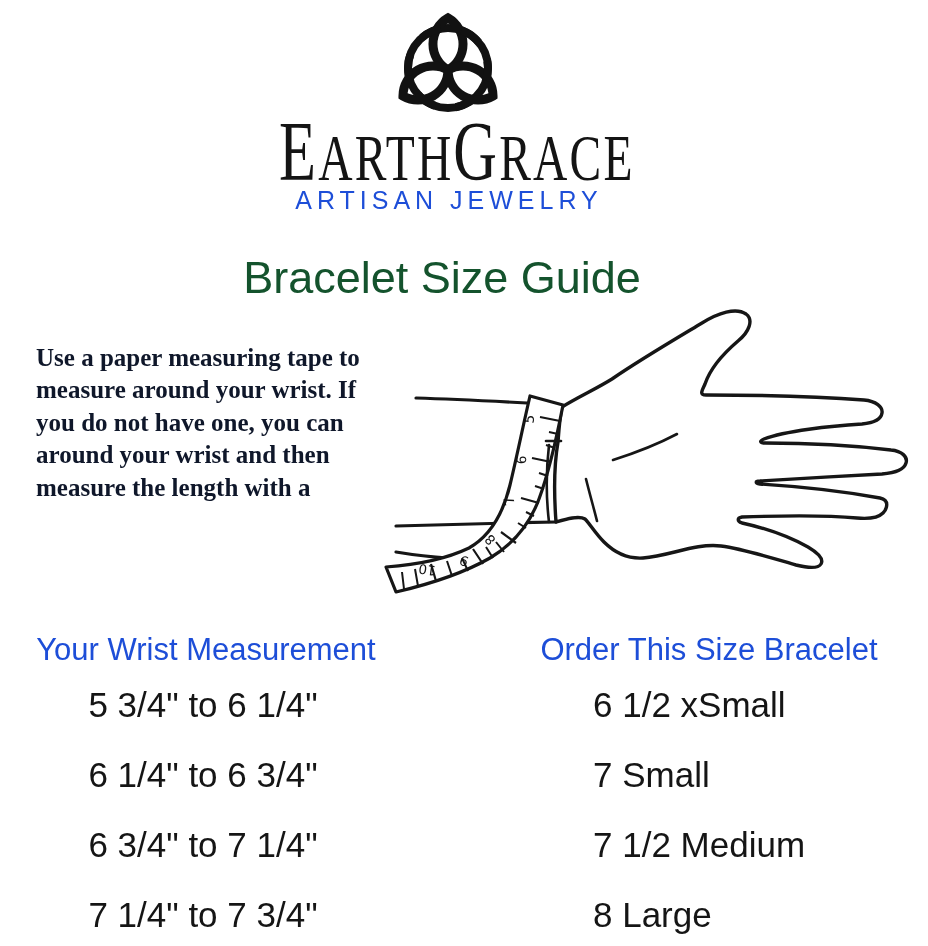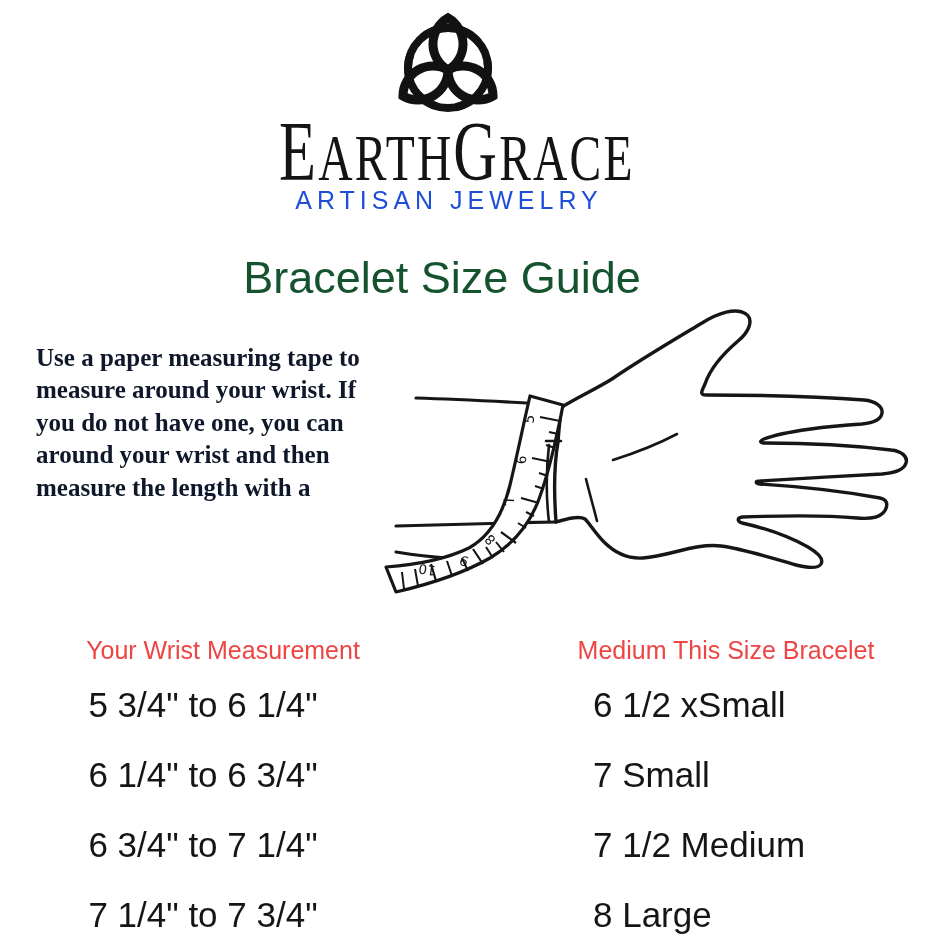--- a/index.html
+++ b/index.html
@@ -37,21 +37,21 @@
   }
   
   .instructions{
     left:36px;top:342px;width:350px;
     font-family:"Liberation Serif", serif;font-weight:bold;
     font-size:25px;line-height:32.4px;color:#0f172a;white-space:nowrap;
   }
   
   .hand-art{left:380px;top:295px;width:548px;height:320px;}
   
-  .col-head{font-size:25px;line-height:38px;color:#ef4444;white-space:nowrap;margin-left:17px;}
+  .col-head{font-size:31px;line-height:38px;color:#1d4ed8;white-space:nowrap;}
   .head-left{left:20px;top:631px;width:372px;text-align:center;}
   .head-right{left:525px;top:631px;width:368px;text-align:center;}
   .cell{font-size:35px;line-height:38px;color:#151515;white-space:nowrap;}
   .cell-left{left:20px;width:366px;text-align:center;}
   .cell-right{left:593px;width:335px;text-align:left;}
   .row-y0{top:686px;} .row-y1{top:756px;} .row-y2{top:826px;} .row-y3{top:896px;}
   svg text{font-family:"DejaVu Sans", sans-serif;}
 </style>
 </head>
 <body>
@@ -152,21 +152,21 @@
       <text transform="translate(47 275) rotate(188)" dominant-baseline="central">10</text>
     </g>
 
     <g stroke="#161616" stroke-width="2.6" fill="none" stroke-linecap="round">
       <path d="M 166 146 L 181 146"></path>
       <path d="M 169 150 C 166 176 166 202 169 227"></path>
     </g>
   </svg>
 
   <div class="abs col-head head-left">Your Wrist Measurement</div>
-  <div class="abs col-head head-right">Medium This Size Bracelet</div>
+  <div class="abs col-head head-right">Order This Size Bracelet</div>
 
   <div class="abs cell cell-left row-y0">5 3/4" to 6 1/4"</div>
   <div class="abs cell cell-right row-y0">6 1/2 xSmall</div>
 
   <div class="abs cell cell-left row-y1">6 1/4" to 6 3/4"</div>
   <div class="abs cell cell-right row-y1">7 Small</div>
 
   <div class="abs cell cell-left row-y2">6 3/4" to 7 1/4"</div>
   <div class="abs cell cell-right row-y2">7 1/2 Medium</div>
 

